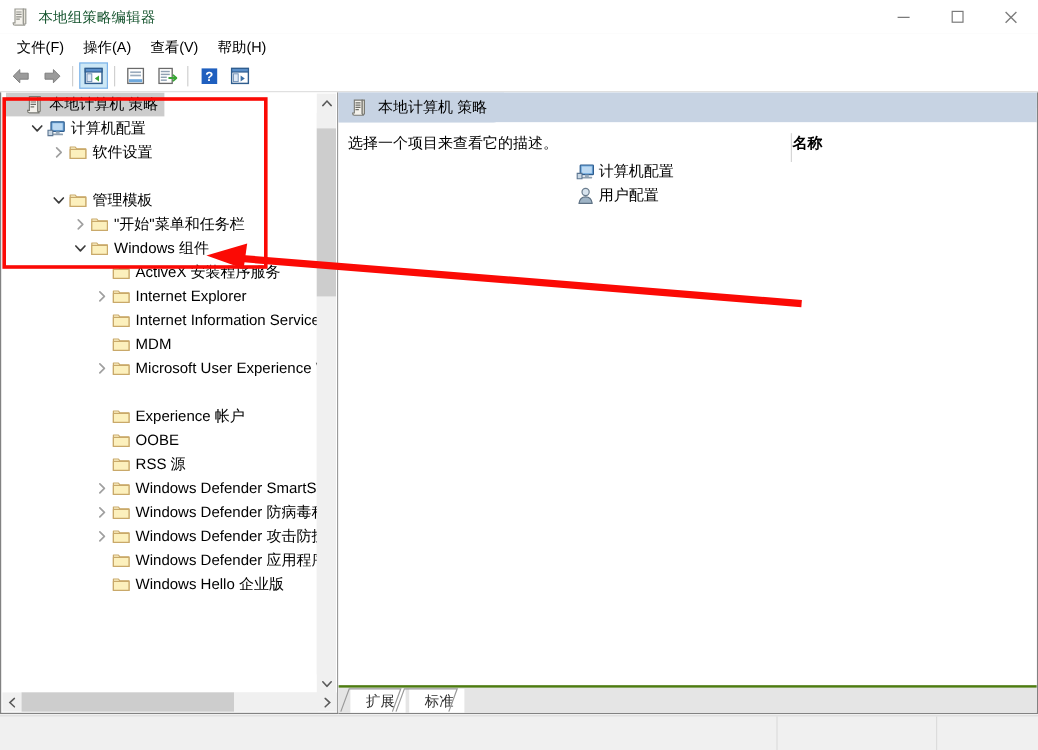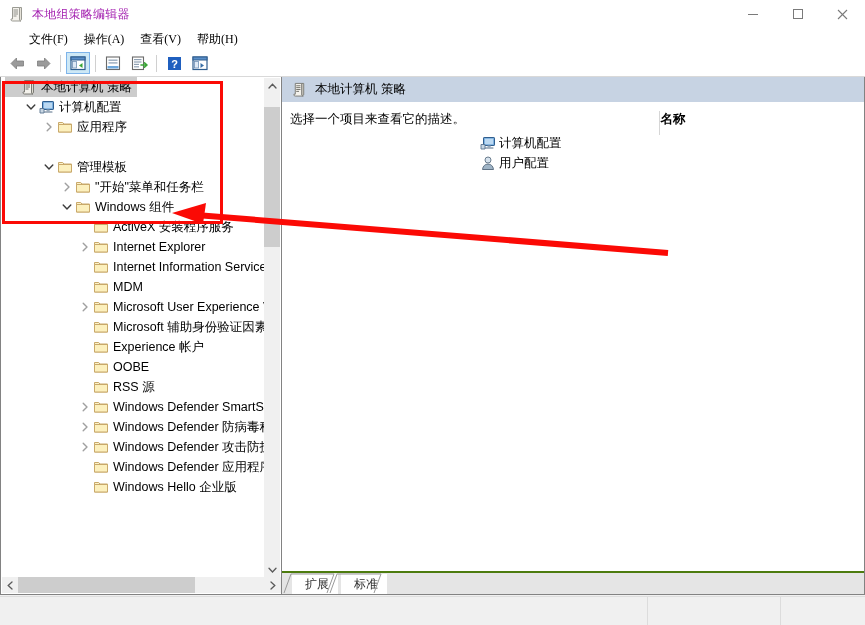--- a/index.html
+++ b/index.html
@@ -29,21 +29,21 @@
   .titlebar-icon {
     width: 16px;
     height: 16px;
     margin-left: 9px;
     margin-right: 7px;
     flex: 0 0 auto;
     position: relative;
   }
   .titlebar-title {
     font-size: 12px;
-    color: #a21caf;
+    color: #14532d;
     letter-spacing: 0.2px;
     text-align: center;
   }
   .winbtns {
     position: absolute;
     right: 0;
     top: 0;
     height: 28px;
     display: flex;
   }
@@ -56,22 +56,21 @@
     background: transparent;
   }
   .winbtn svg { display: block; }
 
   
   .menubar {
     height: 22px;
     background: #ffffff;
     display: flex;
     align-items: center;
-    padding-left: 21px;
-    font-family: Liberation Serif, serif;
+    padding-left: 6px;
   }
   .menu-item {
     font-size: 12px;
     color: #000;
     padding: 2px 8px;
     white-space: nowrap;
   }
 
   
   .toolbar {
@@ -558,21 +557,21 @@
           <div class="tnode-inner">
             <span class="twist">
               <svg width="10" height="10" viewBox="0 0 10 10">
                 <path d="M3.2 1.2 L7 5 L3.2 8.8" stroke="#a0a0a0" stroke-width="1.4" fill="none" stroke-linecap="round" stroke-linejoin="round"></path>
               </svg>
             </span>
             <span class="ticon"><svg width="16" height="16" viewBox="0 0 16 16">
                 <path d="M1.5 3.5 h4.2 l1.2 1.5 h7.6 v8 h-13 z" fill="#fdf3c9" stroke="#c9a96a" stroke-width="1" stroke-linejoin="round"></path>
                 <path d="M1.5 5.5 h13 v7.5 h-13 z" fill="#fcf0bd" stroke="#c9a96a" stroke-width="1" stroke-linejoin="round"></path>
               </svg></span>
-            <span class="tlabel">应用程序</span>
+            <span class="tlabel">软件设置</span>
           </div>
         </div>
         <div class="tnode">
           <div style="width: 40px; flex: 0 0 auto; height: 20px;"></div>
         </div>
         <div class="tnode">
           <div style="width: 40px; flex: 0 0 auto; height: 20px;"></div>
           <div class="tnode-inner">
             <span class="twist">
               <svg width="10" height="10" viewBox="0 0 10 10">
@@ -674,28 +673,20 @@
             </span>
             <span class="ticon"><svg width="16" height="16" viewBox="0 0 16 16">
                 <path d="M1.5 3.5 h4.2 l1.2 1.5 h7.6 v8 h-13 z" fill="#fdf3c9" stroke="#c9a96a" stroke-width="1" stroke-linejoin="round"></path>
                 <path d="M1.5 5.5 h13 v7.5 h-13 z" fill="#fcf0bd" stroke="#c9a96a" stroke-width="1" stroke-linejoin="round"></path>
               </svg></span>
             <span class="tlabel">Microsoft User Experience V</span>
           </div>
         </div>
         <div class="tnode">
           <div style="width: 76px; flex: 0 0 auto; height: 20px;"></div>
-          <div class="tnode-inner">
-            <span class="twist"></span>
-            <span class="ticon"><svg width="16" height="16" viewBox="0 0 16 16">
-                <path d="M1.5 3.5 h4.2 l1.2 1.5 h7.6 v8 h-13 z" fill="#fdf3c9" stroke="#c9a96a" stroke-width="1" stroke-linejoin="round"></path>
-                <path d="M1.5 5.5 h13 v7.5 h-13 z" fill="#fcf0bd" stroke="#c9a96a" stroke-width="1" stroke-linejoin="round"></path>
-              </svg></span>
-            <span class="tlabel">Microsoft 辅助身份验证因素</span>
-          </div>
         </div>
         <div class="tnode">
           <div style="width: 76px; flex: 0 0 auto; height: 20px;"></div>
           <div class="tnode-inner">
             <span class="twist"></span>
             <span class="ticon"><svg width="16" height="16" viewBox="0 0 16 16">
                 <path d="M1.5 3.5 h4.2 l1.2 1.5 h7.6 v8 h-13 z" fill="#fdf3c9" stroke="#c9a96a" stroke-width="1" stroke-linejoin="round"></path>
                 <path d="M1.5 5.5 h13 v7.5 h-13 z" fill="#fcf0bd" stroke="#c9a96a" stroke-width="1" stroke-linejoin="round"></path>
               </svg></span>
             <span class="tlabel">Experience 帐户</span>

